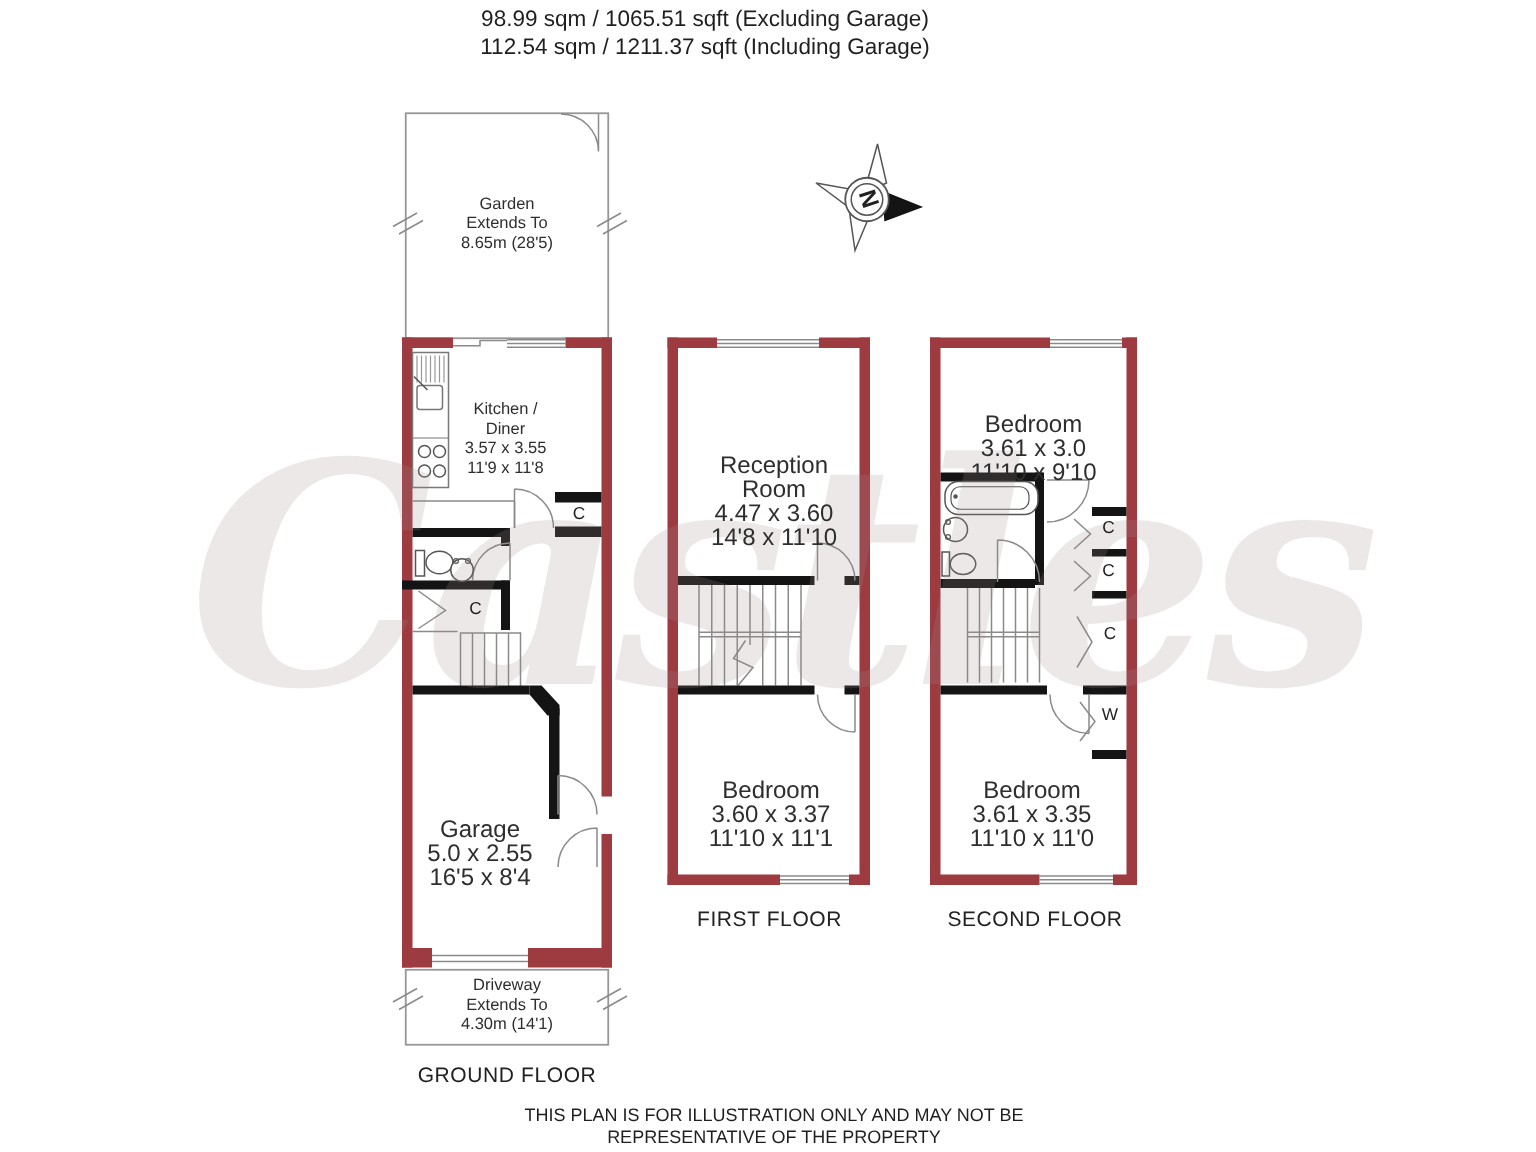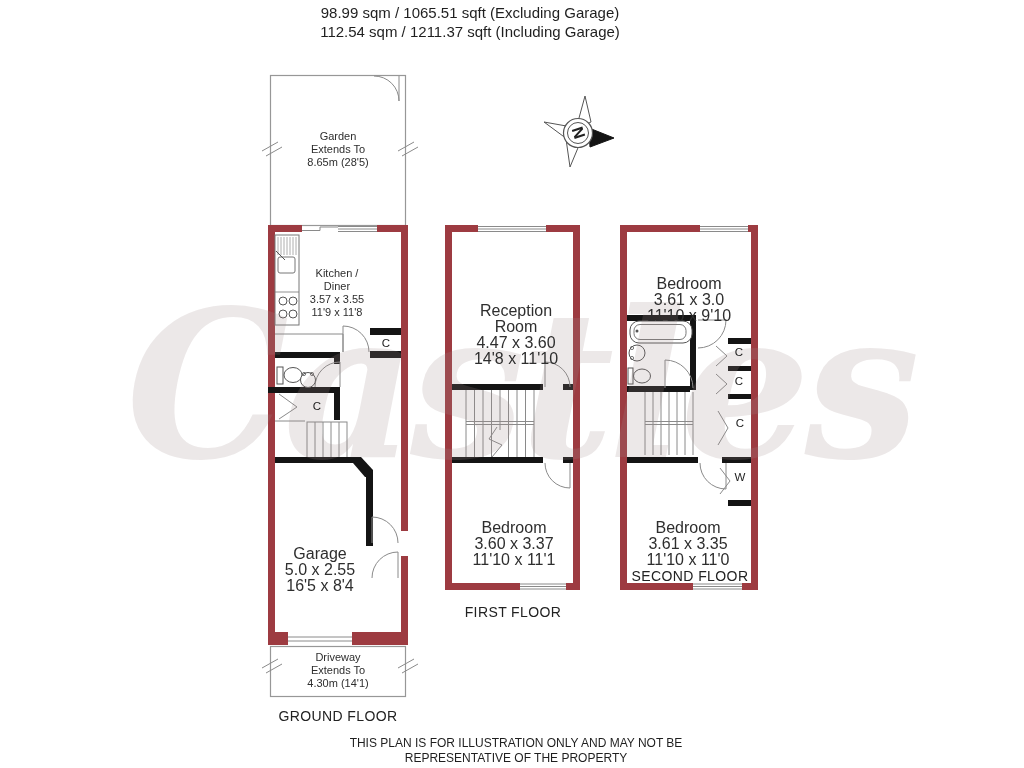--- a/index.html
+++ b/index.html
@@ -231,20 +231,20 @@
   <div class="closet" style="left:739px;top:375px;">C</div>
   <div class="closet" style="left:740px;top:417px;">C</div>
   <div class="closet" style="left:740px;top:471px;">W</div>
 
   <div class="lbl lbl-lg" style="left:688px;top:500px;">
     <div>Bedroom</div>
     <div>3.61 x 3.35</div>
     <div>11'10 x 11'0</div>
   </div>
 
-  <div class="floorlbl" style="left:690px;top:568px;">SECOND FLOOR</div>
+  <div class="floorlbl" style="left:690px;top:604px;">SECOND FLOOR</div>
 
   <div class="footer">
     <div>THIS PLAN IS FOR ILLUSTRATION ONLY AND MAY NOT BE</div>
     <div>REPRESENTATIVE OF THE PROPERTY</div>
   </div>
 
 </div>
 
 </body></html>

